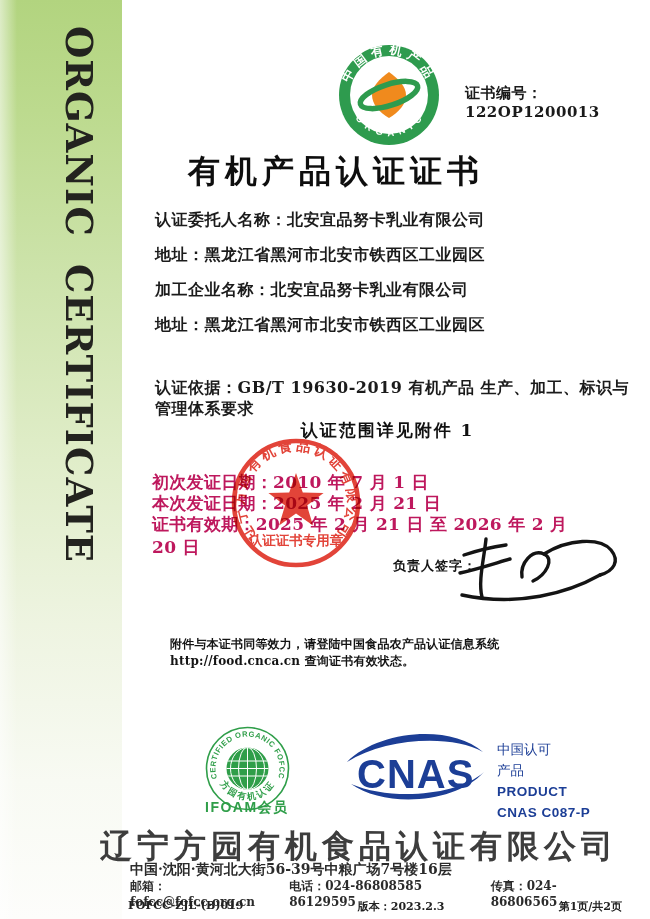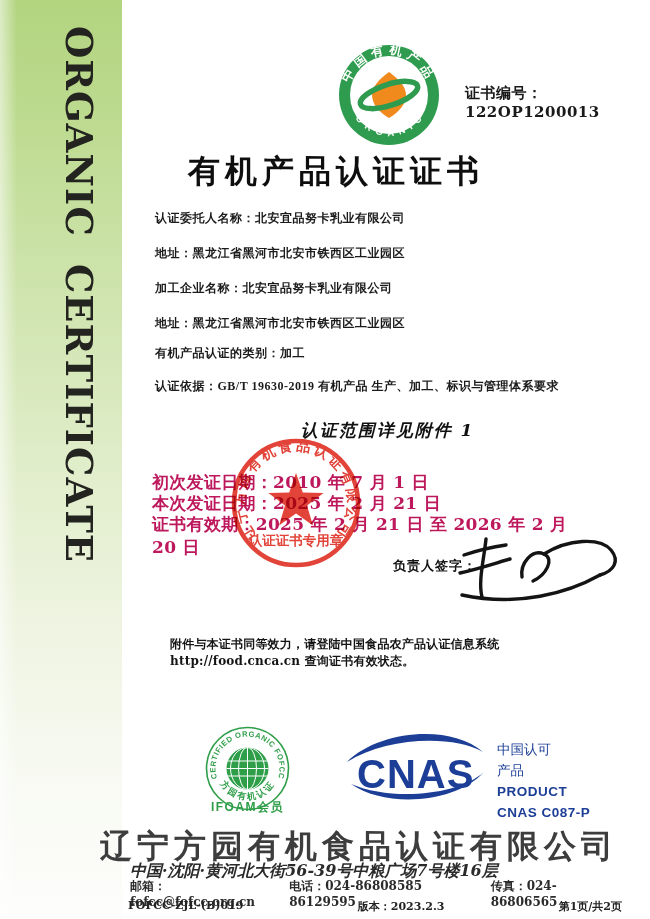--- a/index.html
+++ b/index.html
@@ -27,62 +27,62 @@
   .cert-no {
     position:absolute; left:465px; top:84px;
     font-size:15px; font-weight:700; letter-spacing:0.5px;
   }
   .title {
     position:absolute; top:150px; left:136px; width:400px; text-align:center;
     font-size:32px; font-weight:700; letter-spacing:5px; color:#0e0e0e;
   }
   .field {
     position:absolute; left:155px; width:480px;
-    font-size:12px; font-weight:700; color:#1b1b1b; letter-spacing:0.5px;font-family:Liberation Serif, serif;
+    font-size:16px; font-weight:700; color:#1b1b1b; letter-spacing:0.5px;
   }
   .f0{top:210px}.f1{top:245px}.f2{top:280px}.f3{top:315px}.f4{top:345px}.f5{top:378px}
   .scope-note {
     position:absolute; top:419px; left:125px; width:525px; text-align:center;
-    font-size:17px; font-weight:700; letter-spacing:2px; color:#111;font-style:italic;
+    font-size:17px; font-weight:700; letter-spacing:2px; color:#111;
   }
   .date-line {
     position:absolute; left:152px; width:430px;
     font-size:17px; font-weight:700; color:#be185d; letter-spacing:0.3px;
   }
   .d0{top:471px}.d1{top:492px}.d2{top:513px}
   .seal { position:absolute; left:226px; top:433px; mix-blend-mode:multiply; opacity:0.93; }
   .sig-label {
     position:absolute; left:393px; top:557px;
     font-size:13px; font-weight:700; letter-spacing:1px; color:#141414;
   }
   .signature { position:absolute; left:448px; top:525px; }
   .footnote {
     position:absolute; left:170px; top:636px; width:462px;
     font-size:12px; font-weight:700; color:#141414; letter-spacing:0.2px;
   }
   .fofcc-logo { position:absolute; left:205px; top:726px; }
   .ifoam {
-    position:absolute; left:205px; top:799px; width:85px; text-align:center;
-    font-family:"Liberation Sans", sans-serif; font-size:12px; font-weight:700;
+    position:absolute; left:205px; top:799px; width:85px; text-align:left;
+    font-family:"Liberation Sans", sans-serif; font-size:14px; font-weight:700;
     letter-spacing:1.5px; color:#2f9e49;
   }
   .cnas-logo { position:absolute; left:343px; top:722px; }
   .cnas-text {
     position:absolute; left:497px; top:739px; color:#1c3e96;
     font-family:"Liberation Sans", sans-serif; line-height:21px; font-size:13.5px;
   }
   .cnas-text .b { font-weight:700; letter-spacing:0.5px; }
   .company {
     position:absolute; left:100px; top:825px; width:515px; text-align:center;
     font-family:"Liberation Sans", sans-serif; font-size:32px; font-weight:700;
     letter-spacing:5px; color:#3d3d3d; white-space:nowrap;
   }
   .addr-row1 { position:absolute; left:130px; right:28px; top:861px;
     display:flex; justify-content:space-between;
-    font-size:16px; font-weight:700; color:#2b2b2b;font-style:italic; }
+    font-size:14px; font-weight:700; color:#2b2b2b; }
   .addr-row2 { position:absolute; left:130px; right:28px; top:878px;
     display:flex; justify-content:space-between;
     font-size:12px; font-weight:700; color:#2b2b2b;align-items:flex-end; }
   .doc-row { position:absolute; left:128px; right:28px; top:899px;
     display:flex; justify-content:space-between;
     font-size:11px; font-weight:600; color:#222; }
   svg text { font-family:"DejaVu Serif", serif; }
   .sans-t { font-family:"Liberation Sans", sans-serif !important; }
 </style>
 </head>
@@ -117,21 +117,20 @@
   <div class="cert-no">
     <span>证书编号：</span><span>122OP1200013</span>
   </div>
 
   <div class="title">有机产品认证证书</div>
 
   <div class="field f0">认证委托人名称：北安宜品努卡乳业有限公司</div>
   <div class="field f1">地址：黑龙江省黑河市北安市铁西区工业园区</div>
   <div class="field f2">加工企业名称：北安宜品努卡乳业有限公司</div>
   <div class="field f3">地址：黑龙江省黑河市北安市铁西区工业园区</div>
-  <div class="field f4">有机产品认证的类别：加工</div>
   <div class="field f5">认证依据：GB/T 19630-2019 有机产品 生产、加工、标识与管理体系要求</div>
 
   <div class="scope-note">认证范围详见附件 1</div>
 
   <div class="date-line d0">初次发证日期：2010 年 7 月 1 日</div>
   <div class="date-line d1">本次发证日期：2025 年 2 月 21 日</div>
   <div class="date-line d2">证书有效期：2025 年 2 月 21 日 至 2026 年 2 月 20 日</div>
 
   <svg class="seal" width="140" height="140" viewBox="0 0 140 140">
     <circle cx="70" cy="70" r="62" fill="none" stroke="#e0352a" stroke-width="4.5"></circle>

